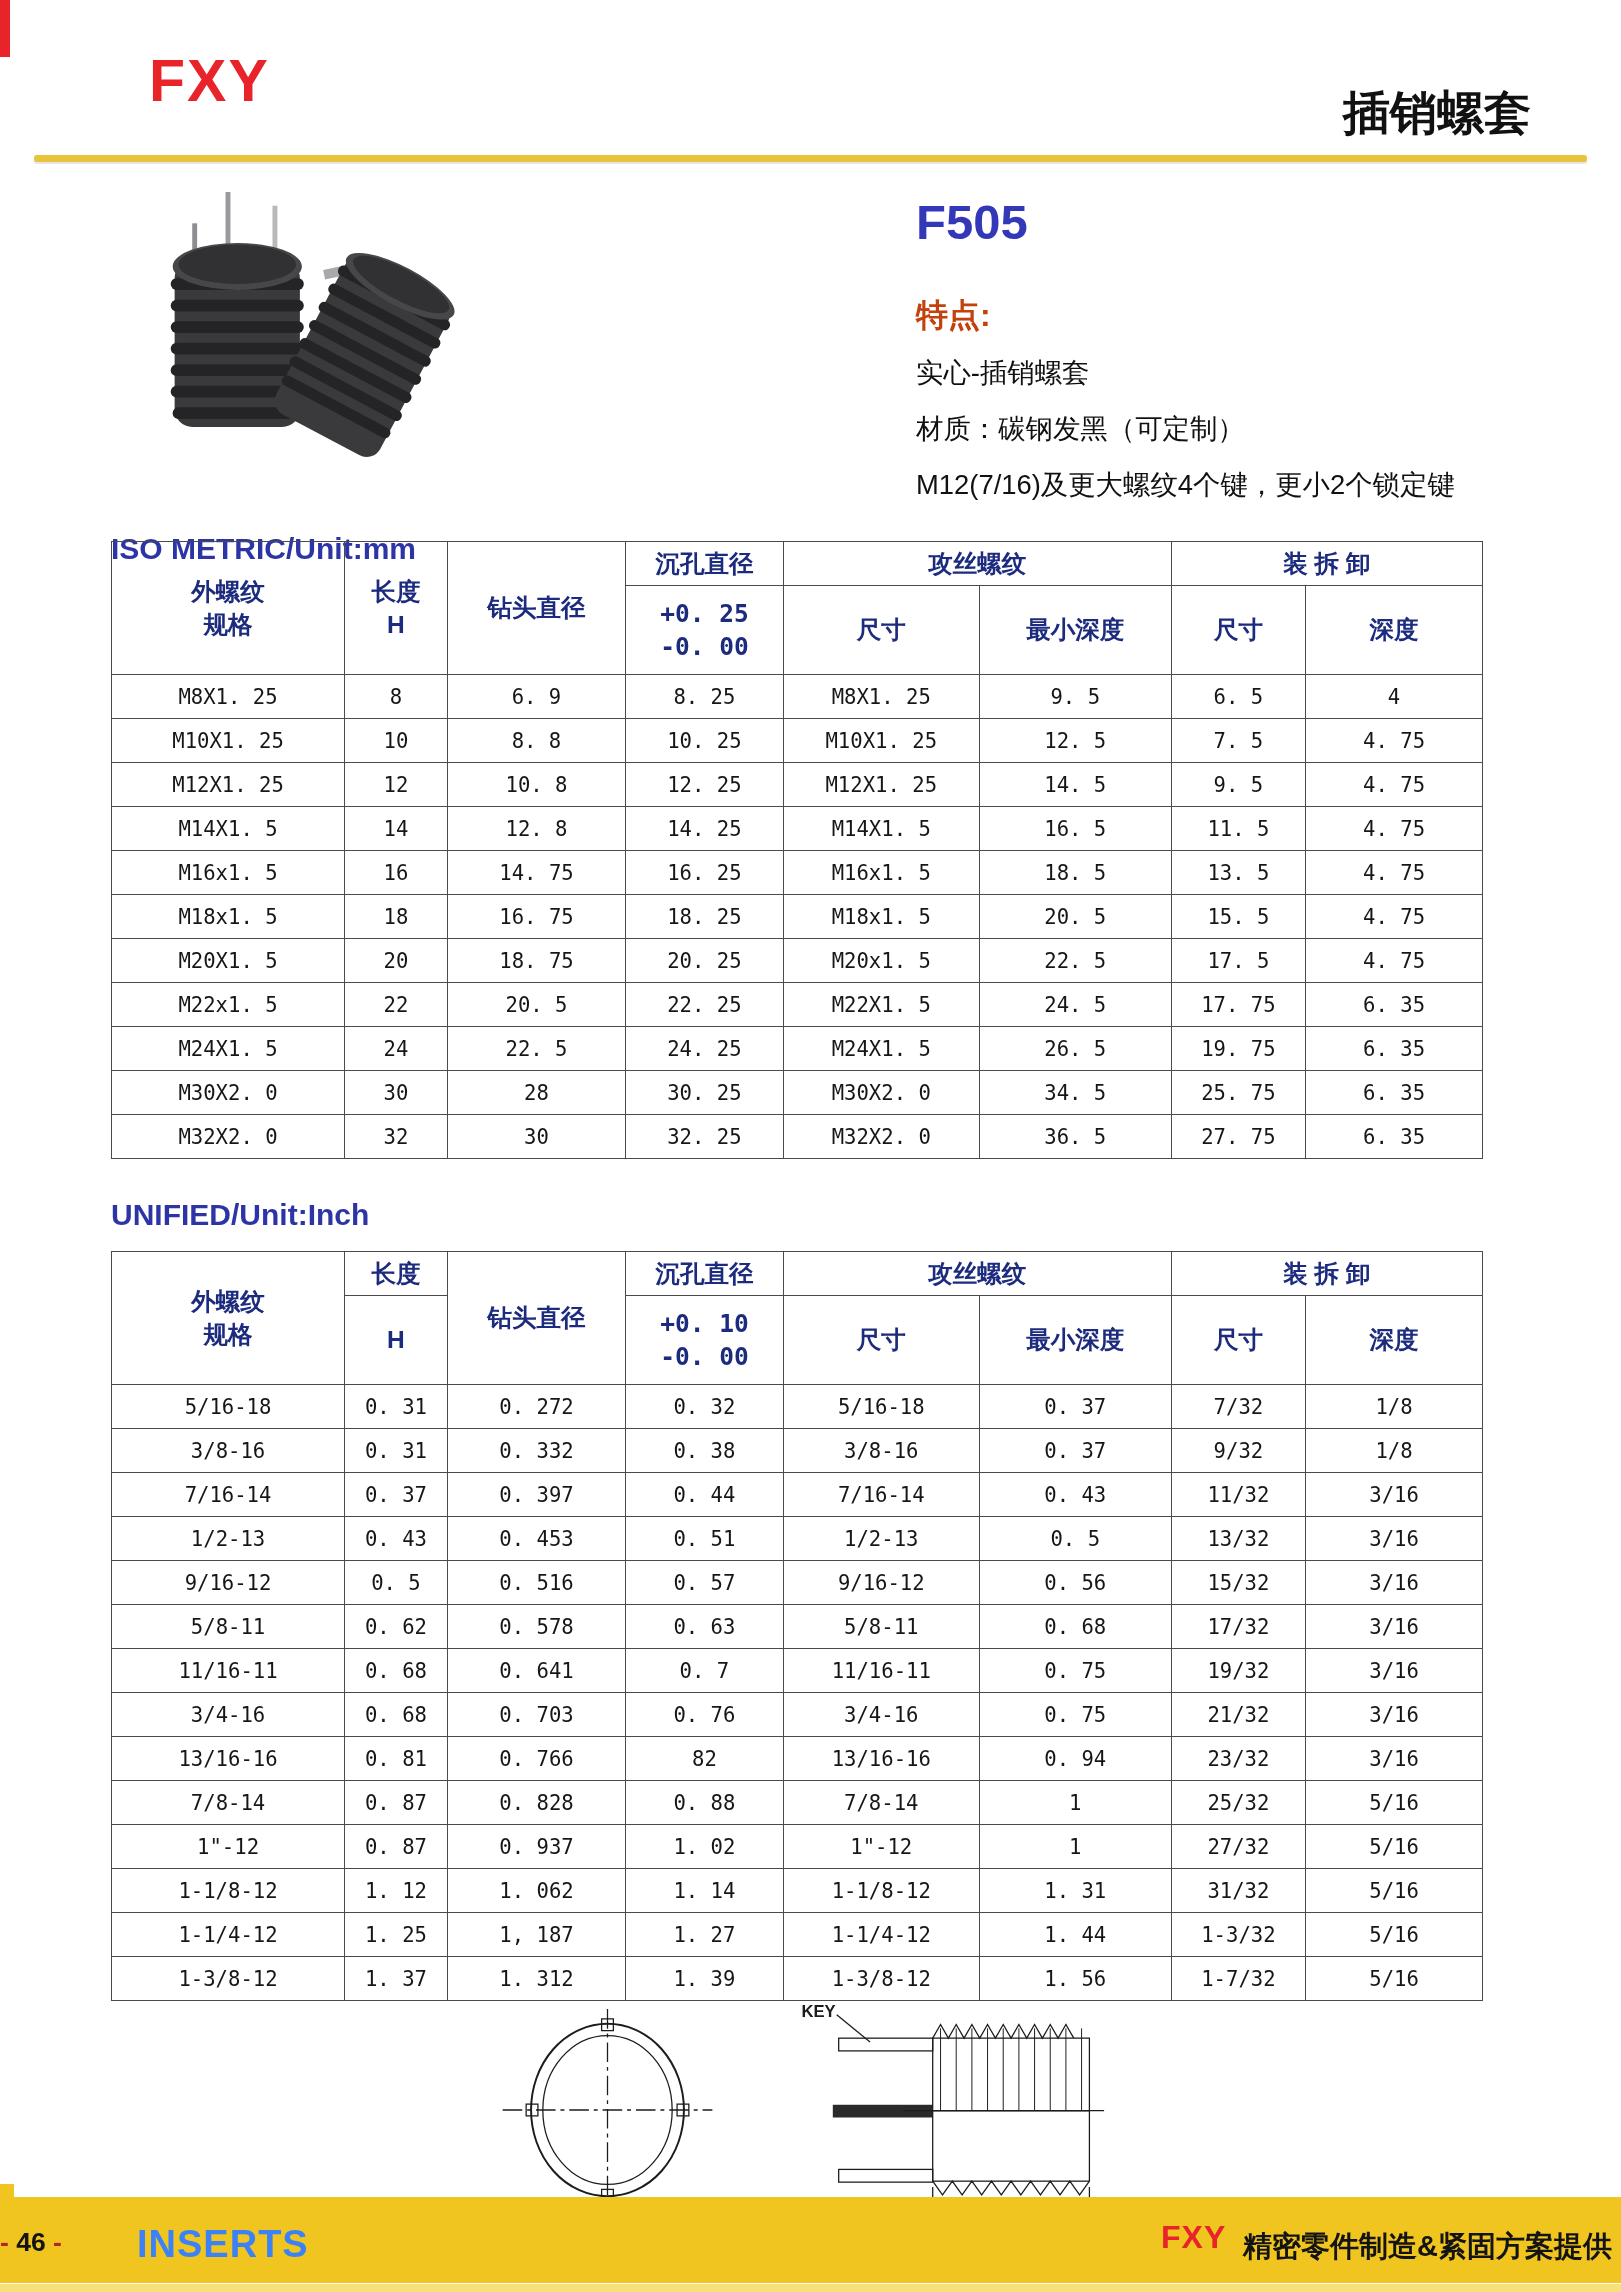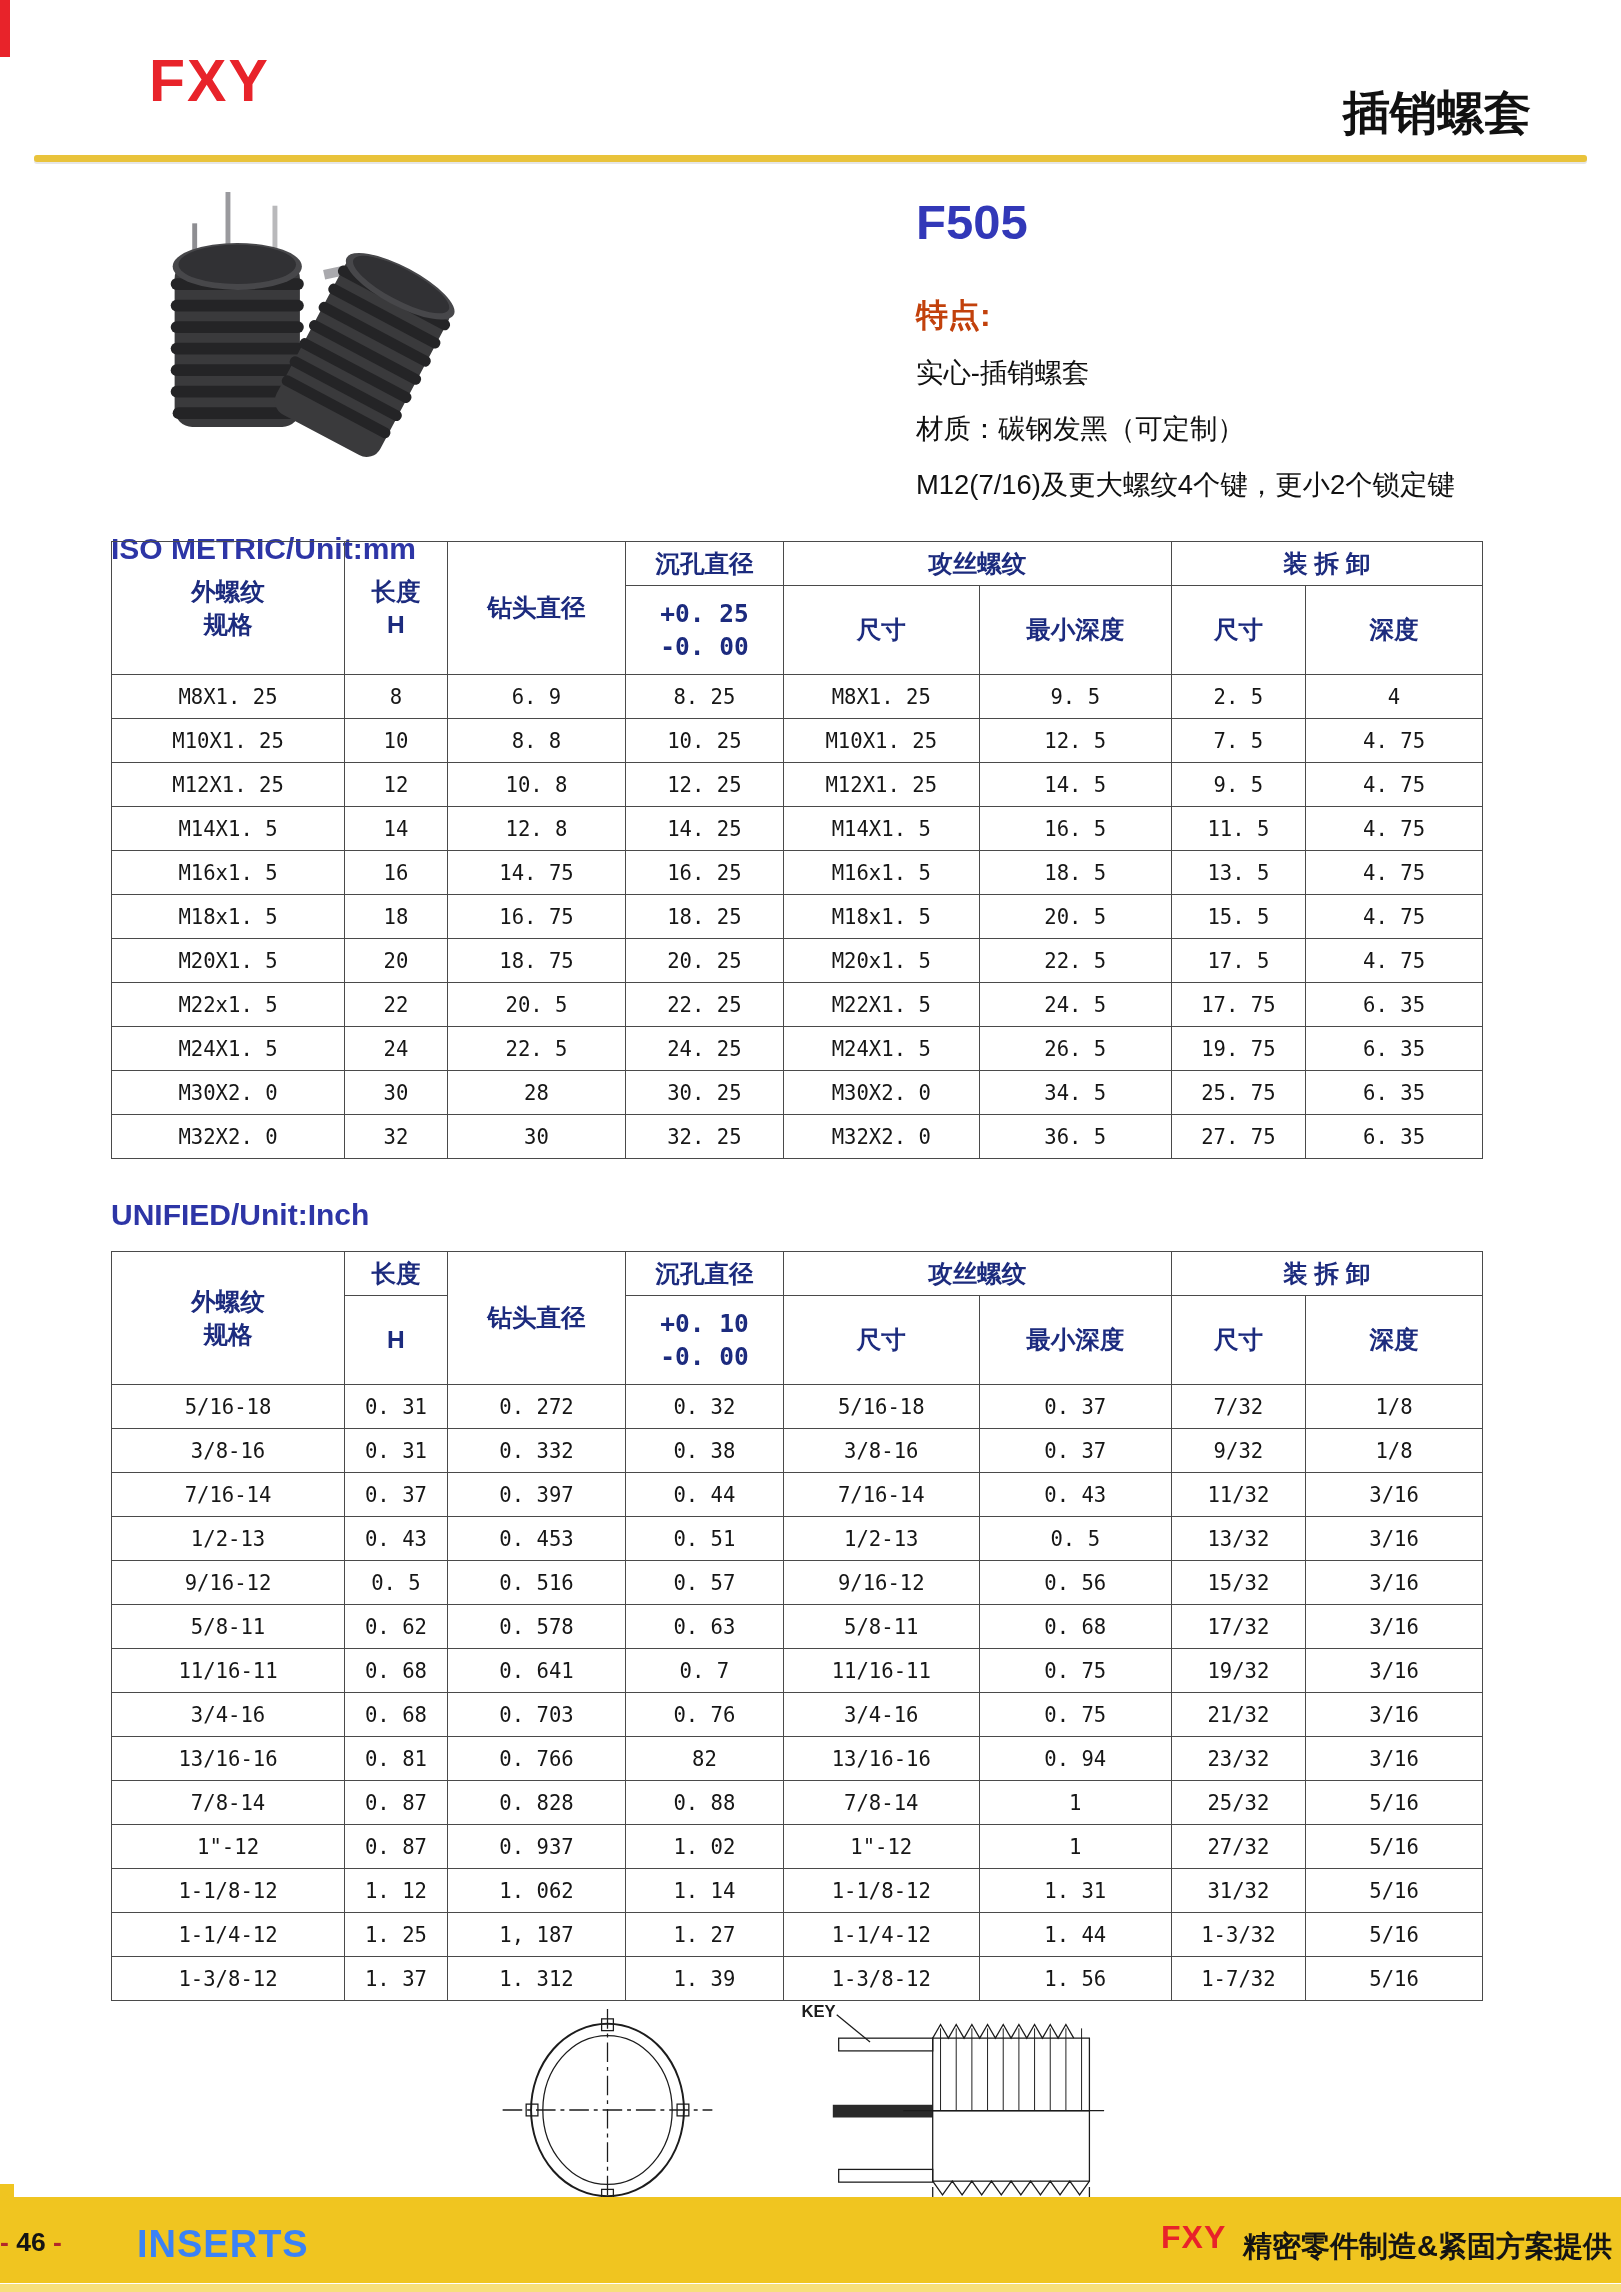--- a/index.html
+++ b/index.html
@@ -138,21 +138,21 @@
       </tr>
     </thead>
     <tbody>
         <tr>
           <td>M8X1. 25</td>
           <td>8</td>
           <td>6. 9</td>
           <td>8. 25</td>
           <td>M8X1. 25</td>
           <td>9. 5</td>
-          <td>2. 5</td>
+          <td>6. 5</td>
           <td>4</td>
         </tr>
         <tr>
           <td>M10X1. 25</td>
           <td>10</td>
           <td>8. 8</td>
           <td>10. 25</td>
           <td>M10X1. 25</td>
           <td>12. 5</td>
           <td>7. 5</td>

